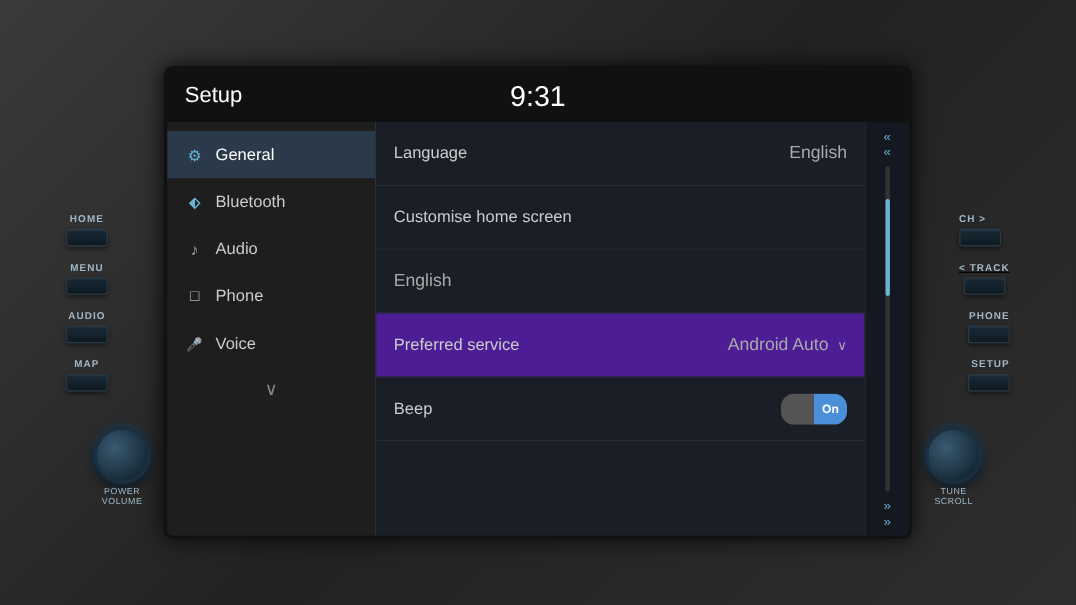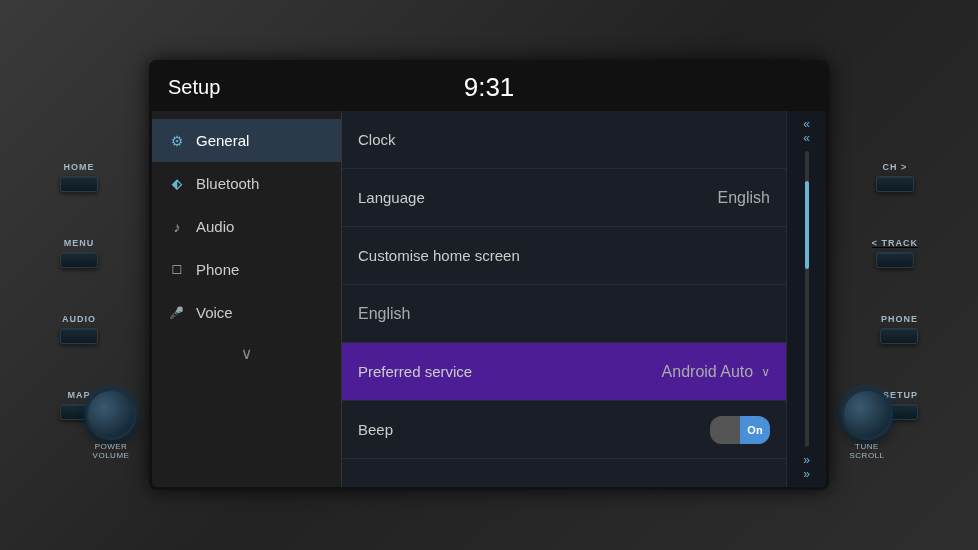--- a/index.html
+++ b/index.html
@@ -33,21 +33,20 @@
       flex-direction: column;
       gap: 14px;
       z-index: 10;
     }
 
     .control-btn {
       display: flex;
       flex-direction: column;
       align-items: center;
       gap: 4px;
-      margin-top: 32px;
     }
 
     .control-btn-label {
       color: #a0b8c8;
       font-size: 9px;
       font-weight: bold;
       letter-spacing: 1px;
       text-transform: uppercase;
     }
 
@@ -365,21 +364,21 @@
     <div class="btn-rect"></div>
   </div>
 </div>
 
 <div class="knob-area-left">
   <div class="knob"></div>
   <div class="knob-label">POWER<br>VOLUME</div>
 </div>
 
 <div class="right-controls">
-  <div class="control-btn" style="align-items:center;">
+  <div class="control-btn" style="align-items:flex-start;">
     <span class="right-btn-label">CH &gt;</span>
     <div class="btn-rect"></div>
   </div>
   <div class="control-btn" style="align-items:center;text-decoration:underline;">
     <span class="right-btn-label">&lt; TRACK</span>
     <div class="btn-rect"></div>
   </div>
   <div class="control-btn" style="align-items:flex-end;">
     <span class="right-btn-label">PHONE</span>
     <div class="btn-rect"></div>
@@ -433,24 +432,20 @@
       </div>
 
       <div class="sidebar-chevron">
         <span>∨</span>
       </div>
     </div>
 
     <div class="main-content">
       <div class="main-content-inner">
 
-        <div class="settings-row">
-          <span class="settings-row-label">Clock</span>
-          <div class="settings-row-right"></div>
-        </div>
 
         <div class="settings-row">
           <span class="settings-row-label">Language</span>
           <div class="settings-row-right">
             <span class="settings-row-value">English</span>
           </div>
         </div>
 
         <div class="settings-row">
           <span class="settings-row-label">Customise home screen</span>

